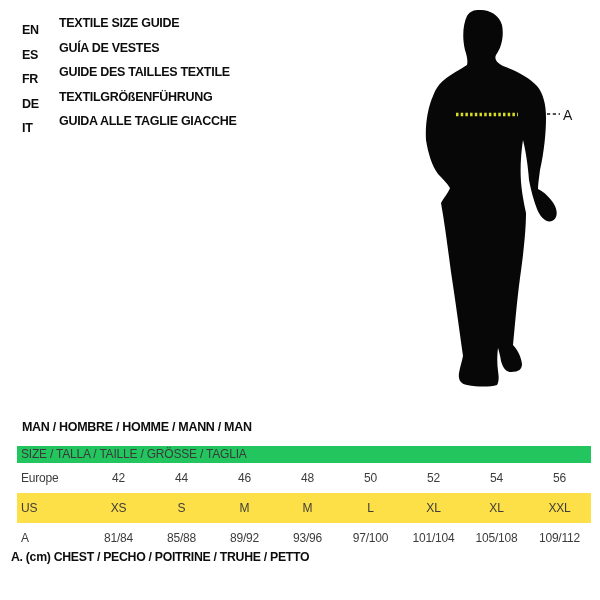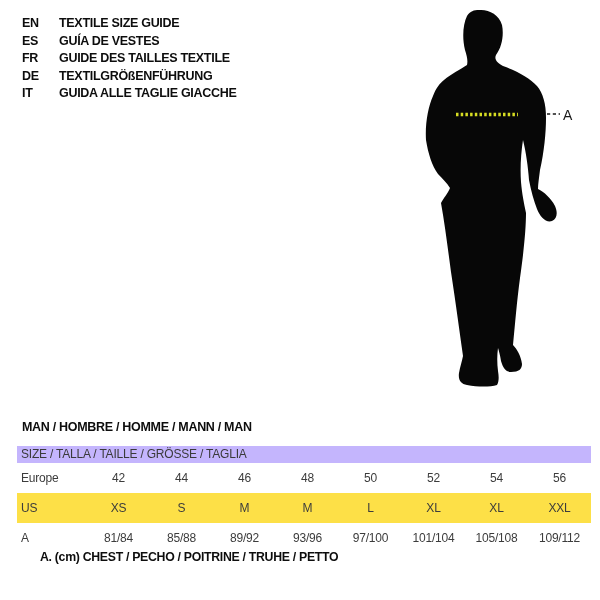--- a/index.html
+++ b/index.html
@@ -3,43 +3,43 @@
 <meta charset="utf-8">
 <style>
   html,body { margin:0; padding:0; background:#ffffff; }
   .page {
     position:relative; width:600px; height:600px; background:#ffffff;
     font-family:"Liberation Sans", sans-serif; color:#0d0d0d; overflow:hidden;
   }
   
   .lang-list { position:absolute; left:22px; top:15px; }
   .lang-row { display:flex; font-weight:bold; font-size:12.5px; line-height:17.5px; letter-spacing:-0.3px; }
-  .lang-code { width:37px; flex:none; }
+  .lang-code { width:37px; flex:none;margin-top:7px; }
   
   .categories { position:absolute; left:22px; top:111px; font-weight:bold; font-size:12.3px; line-height:18px; letter-spacing:-0.3px; }
   
   .figure-svg { position:absolute; left:0; top:0; }
   .measure-label { font-family:"Liberation Sans", sans-serif; font-size:14px; fill:#1a1a1a; }
   
   .section-heading { position:absolute; left:22px; top:420px; font-weight:bold; font-size:12.5px; letter-spacing:-0.3px; }
   
   .size-table {
     position:absolute; left:17px; top:446px; width:574px;
     border-collapse:collapse; table-layout:fixed;
     font-size:12px; color:#3c3c3c; letter-spacing:-0.2px;
   }
   .size-table th {
-    background:#c4b5fd; font-weight:normal; text-align:left;
+    background:#22c55e; font-weight:normal; text-align:left;
     padding:1px 0 2px 4px; height:13px; color:#3a3a3a;
   }
   .size-table td { height:30px; padding:0; text-align:center; vertical-align:middle; }
   .size-table td.row-label { text-align:left; padding-left:4px; }
   .size-table tr.stripe td { background:#fde047; }
   
-  .footnote { position:absolute; left:40px; top:550px; font-weight:bold; font-size:12.3px; letter-spacing:-0.3px; }
+  .footnote { position:absolute; left:11px; top:550px; font-weight:bold; font-size:12.3px; letter-spacing:-0.3px; }
 </style>
 </head>
 <body>
 
 <div class="page">
 
   <div class="lang-list">
     <div class="lang-row">
       <span class="lang-code">EN</span>
       <span class="lang-label">TEXTILE SIZE GUIDE</span>

